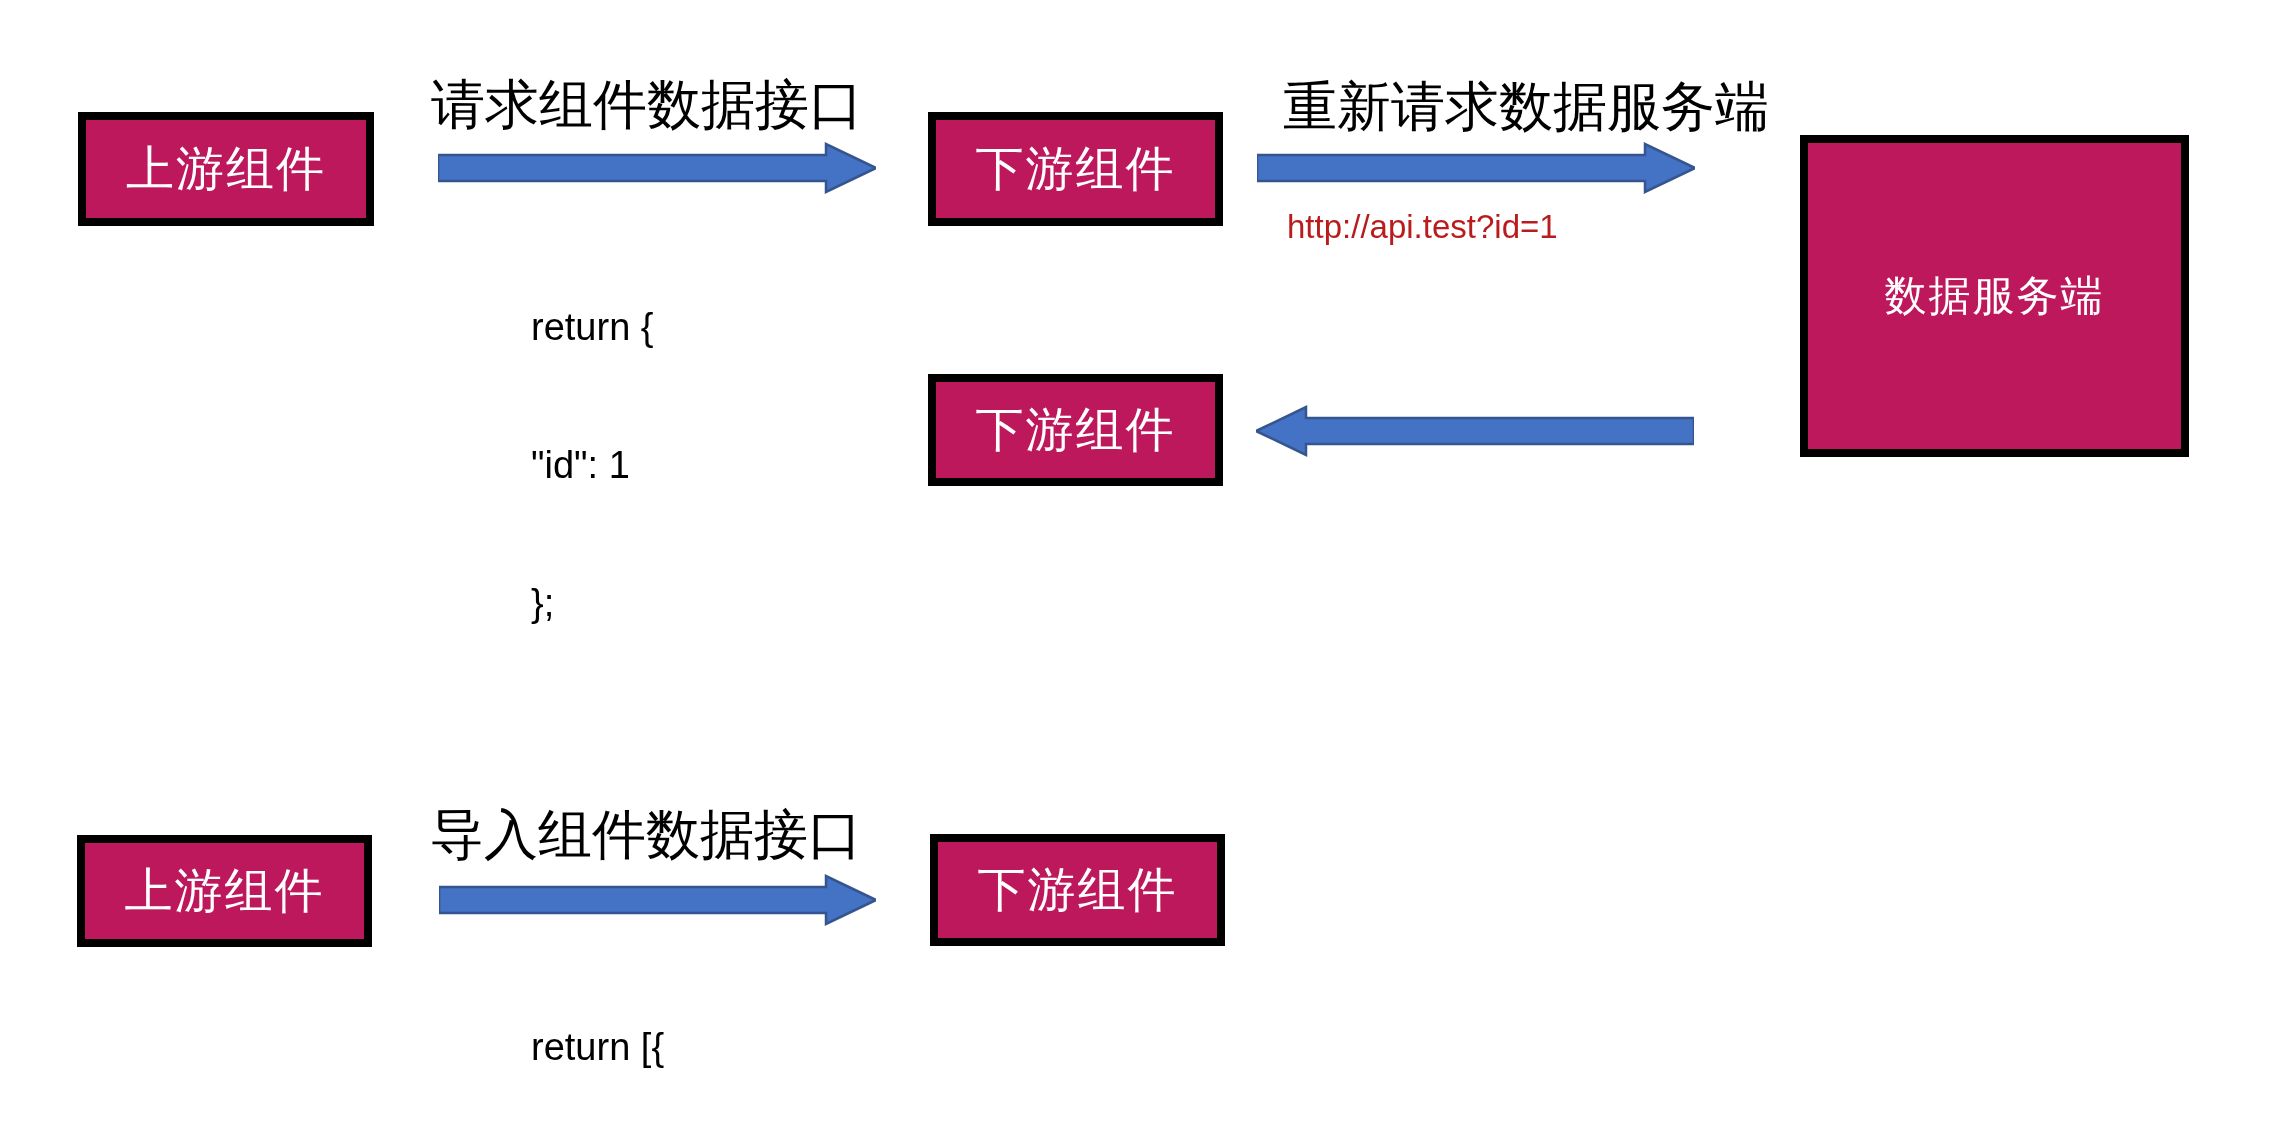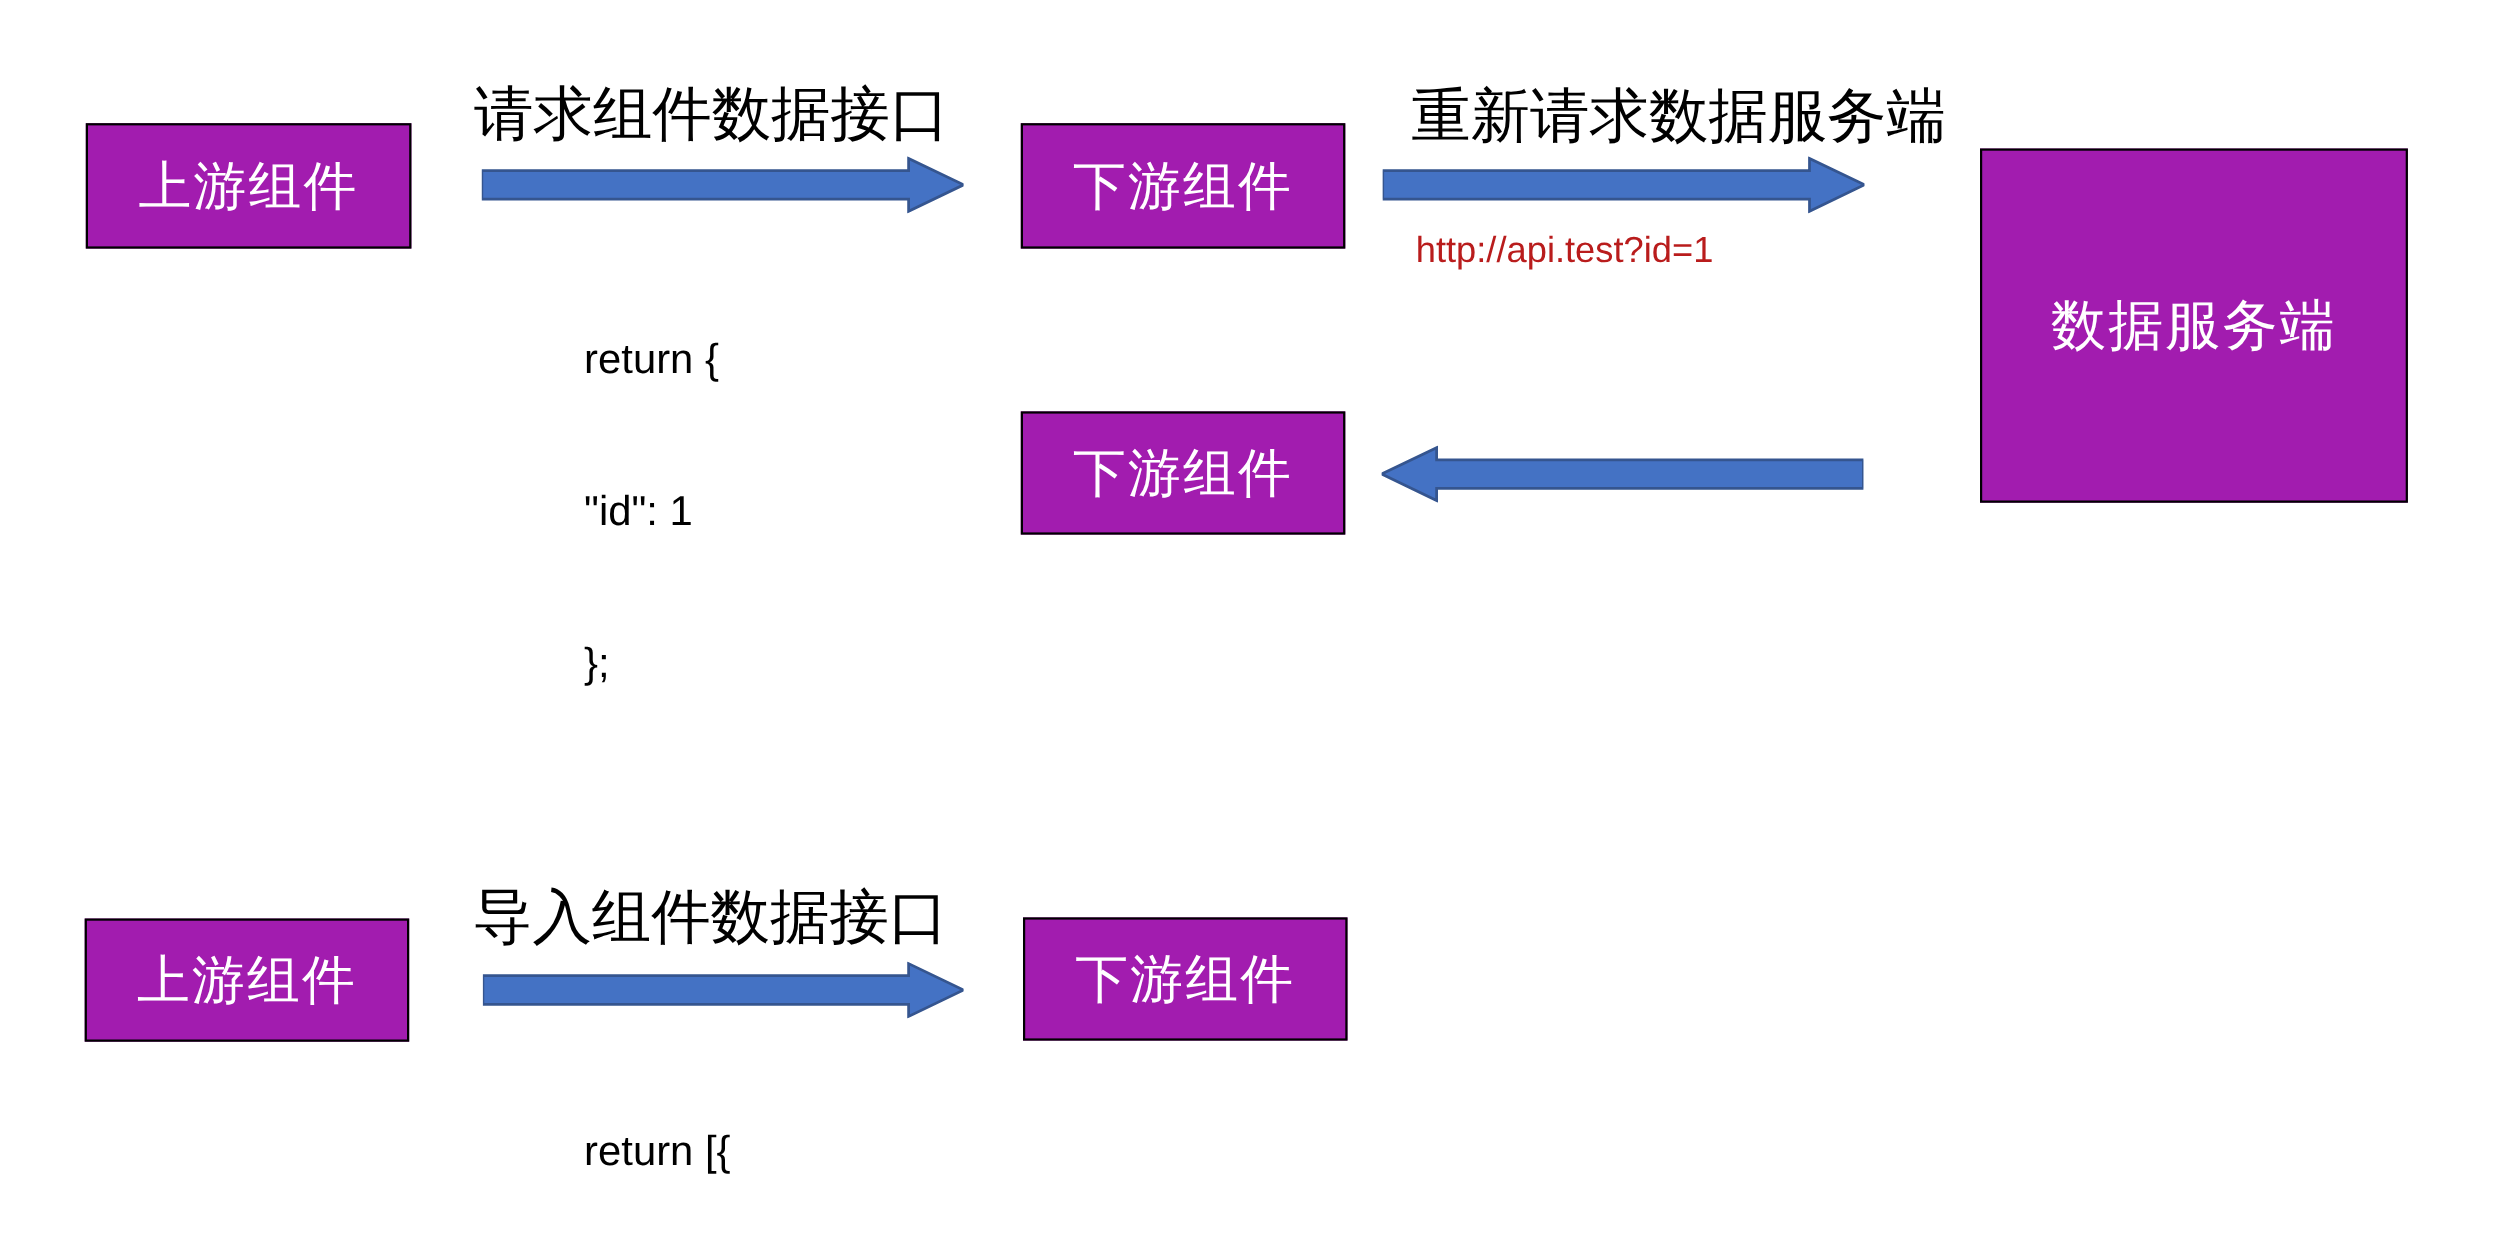--- a/index.html
+++ b/index.html
@@ -5,32 +5,32 @@
   html,body{margin:0;padding:0;background:#ffffff;}
   #canvas{
     position:relative;
     width:2280px;height:1142px;
     background:#ffffff;
     font-family:"Liberation Sans", sans-serif;
     overflow:hidden;
   }
   .box{
     position:absolute;
-    background:#a21caf;
-    border:2px solid #000000;
+    background:#be185d;
+    border:8px solid #000000;
     box-sizing:border-box;
     display:flex;align-items:center;justify-content:center;
   }
   .box-label{
     color:#ffffff;
     font-size:48px;
     letter-spacing:2px;
     white-space:nowrap;
   }
-  .box-label.big{font-size:50px;}
+  .box-label.big{font-size:42px;}
   .flow-label{
     position:absolute;
     transform:translateX(-50%);
     color:#000000;
     font-size:54px;
     line-height:1.2;
     white-space:nowrap;
     text-align:center;
   }
   .code{

